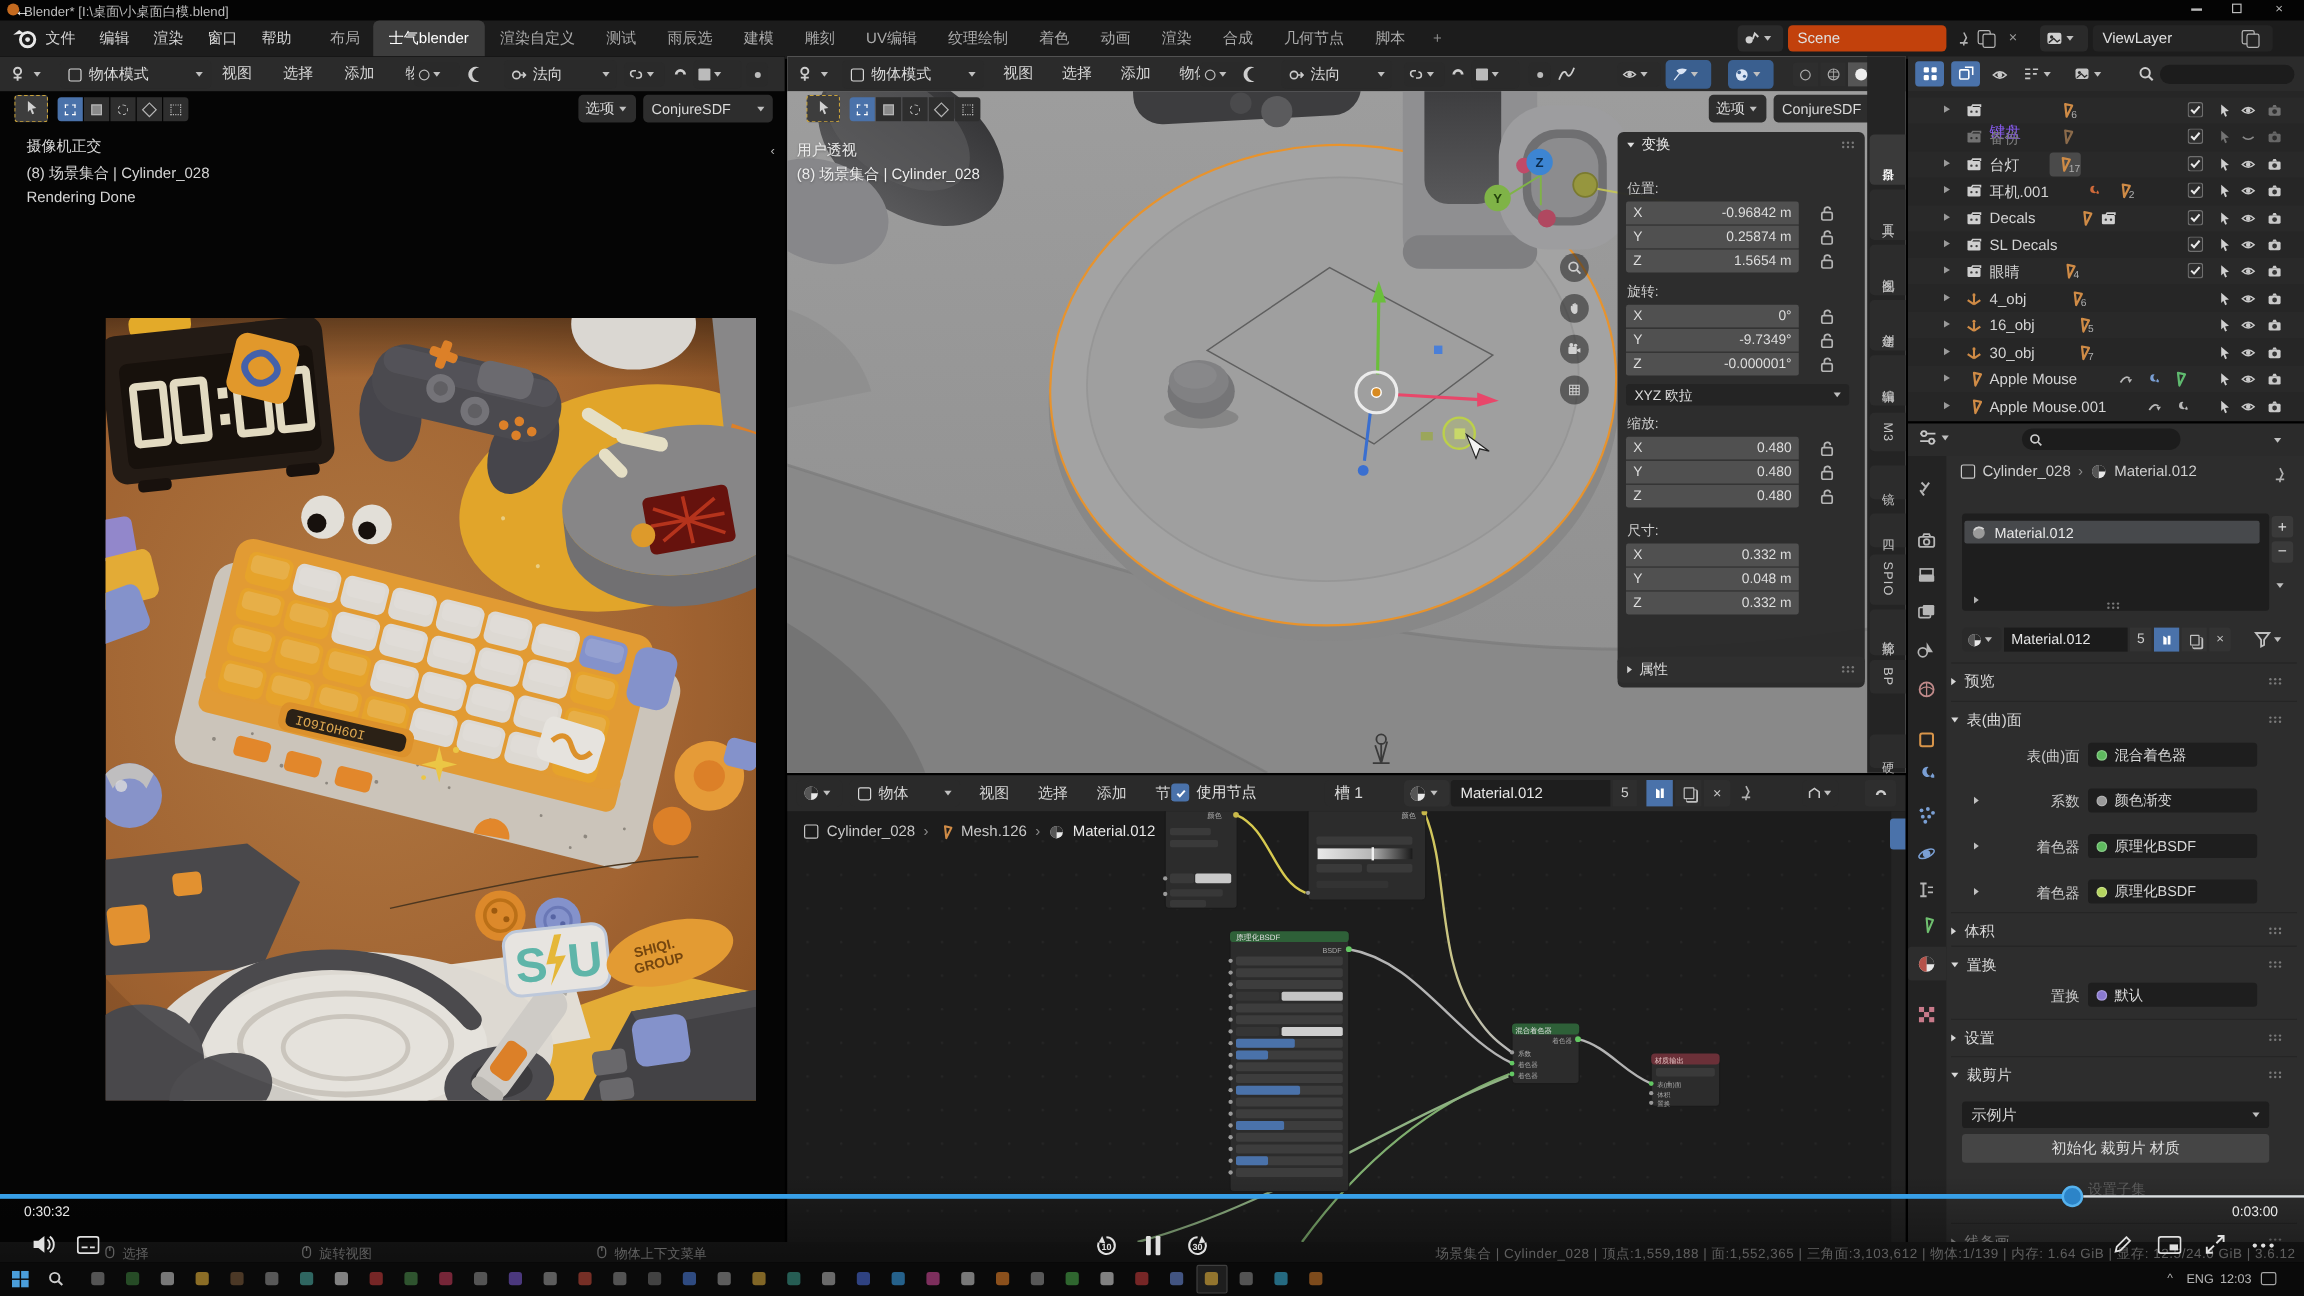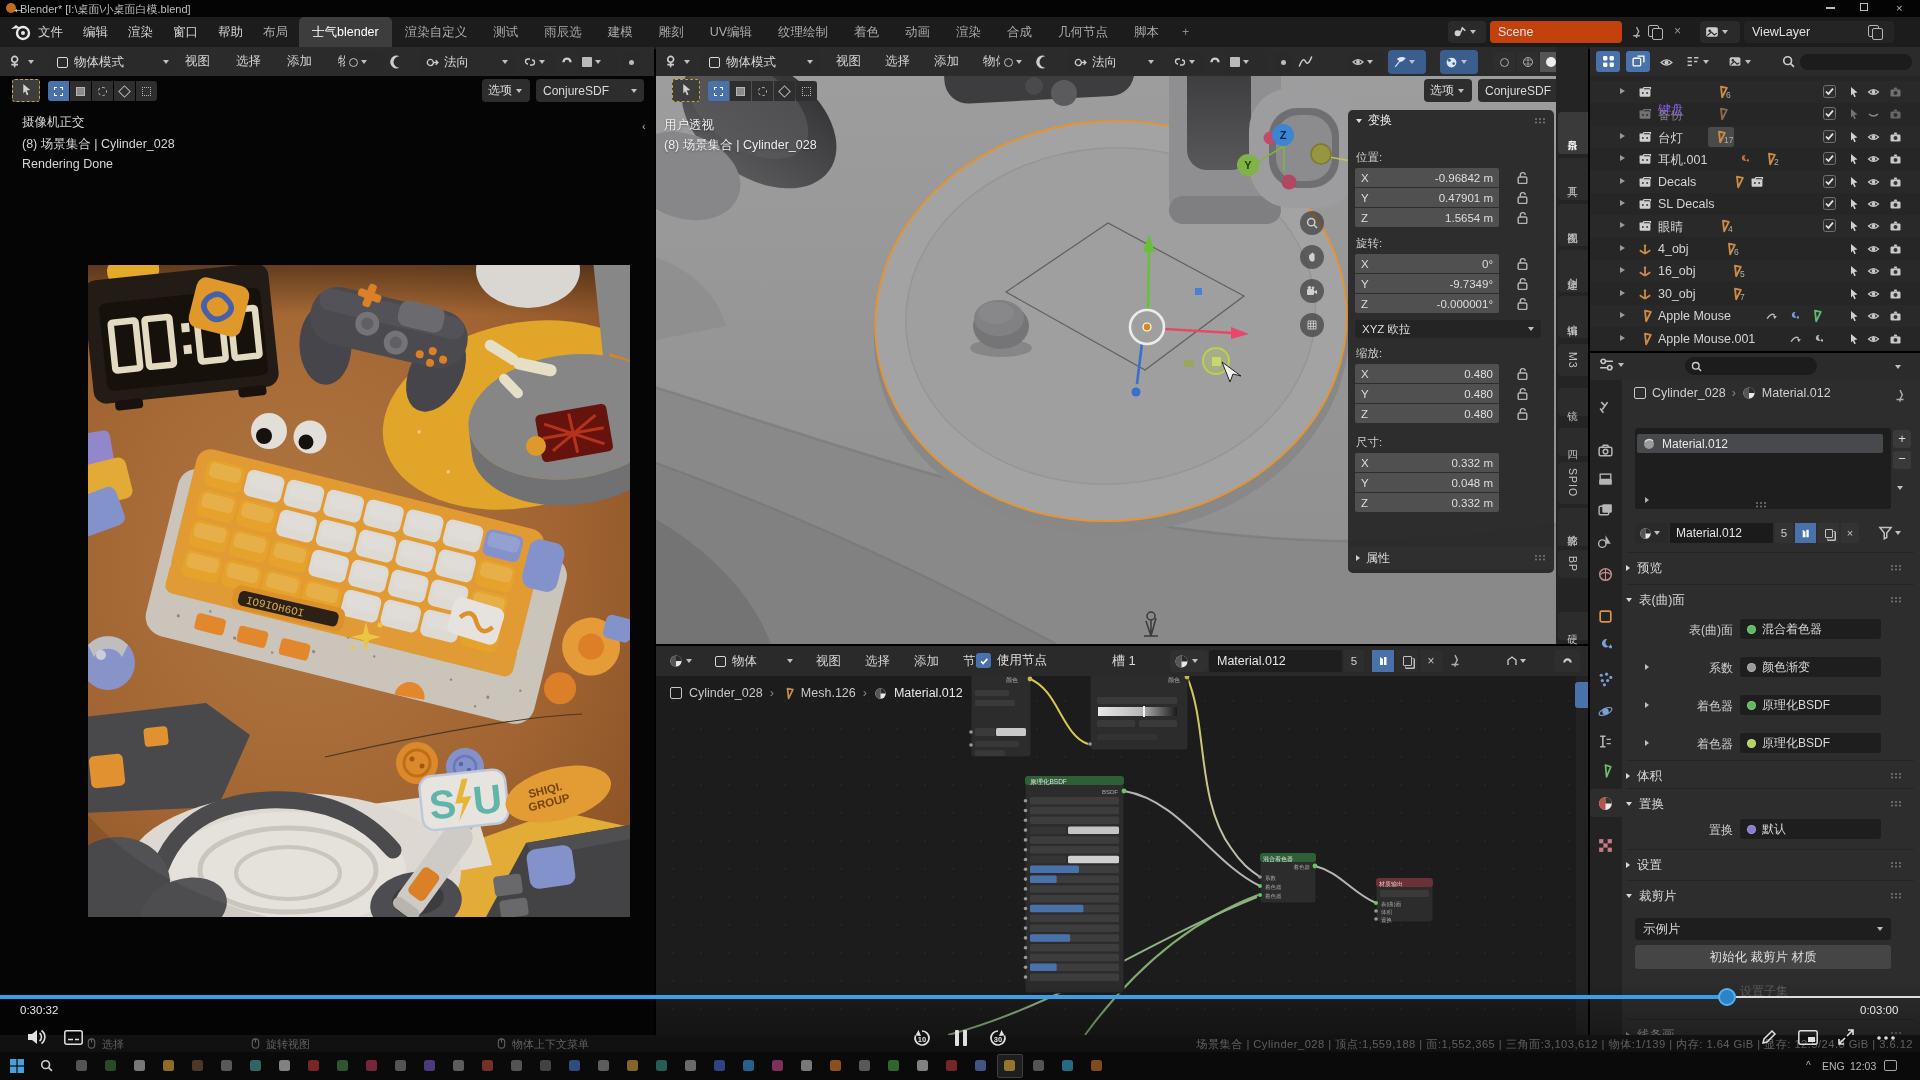--- a/index.html
+++ b/index.html
@@ -102,21 +102,21 @@
       <circle cx="13" cy="11" r="2" fill="#e8e8e8"></circle>
       <path d="M1,7 L10,6 L6,3 Z" fill="#e8e8e8"></path>
     </svg>
 <div class="abs flex menu" style="left:38px;top:0;height:30px;gap:20px">
       <span>文件</span>
       <span>编辑</span>
       <span>渲染</span>
       <span>窗口</span>
       <span>帮助</span>
     </div>
-<div class="abs flex" style="left:252px;top:0;height:30px;gap:0;font-size:12.5px;color:#ababab">
+<div class="abs flex" style="left:264px;top:0;height:30px;gap:0;font-size:12.5px;color:#ababab">
 <span style="padding:0 11px">布局</span>
 <span style="padding:5px 13px;background:#3d3d3d;border-radius:5px 5px 0 0;color:#fff;height:30px;display:flex;align-items:center">士气blender</span>
 <span style="padding:0 13px">渲染自定义</span>
       <span style="padding:0 13px">测试</span>
       <span style="padding:0 13px">雨辰选</span>
       <span style="padding:0 13px">建模</span>
       <span style="padding:0 13px">雕刻</span>
       <span style="padding:0 13px">UV编辑</span>
       <span style="padding:0 13px">纹理绘制</span>
       <span style="padding:0 13px">着色</span>
@@ -799,21 +799,21 @@
         <use href="#i-grip"></use>
       </svg>
     </div>
 <div class="abs" style="left:8px;top:40px;color:#cccccc">位置:</div>
 <div class="abs" style="left:7px;top:58px;width:144px;height:19px;background:#505050;border-radius:2px 2px 0 0;padding:0 6px;display:flex;align-items:center">
       <span>X</span>
       <span style="margin-left:auto">-0.96842 m</span>
     </div>
 <div class="abs" style="left:7px;top:78px;width:144px;height:19px;background:#505050;padding:0 6px;display:flex;align-items:center">
       <span>Y</span>
-      <span style="margin-left:auto">0.47901 m</span>
+      <span style="margin-left:auto">0.25874 m</span>
     </div>
 <div class="abs" style="left:7px;top:98px;width:144px;height:19px;background:#505050;border-radius:0 0 2px 2px;padding:0 6px;display:flex;align-items:center">
       <span>Z</span>
       <span style="margin-left:auto">1.5654 m</span>
     </div>
 <svg class="abs ic" style="left:168px;top:61px" width="13" height="13" viewBox="0 0 12 12">
       <use href="#i-lock"></use>
     </svg>
 <svg class="abs ic" style="left:168px;top:81px" width="13" height="13" viewBox="0 0 12 12">
       <use href="#i-lock"></use>

